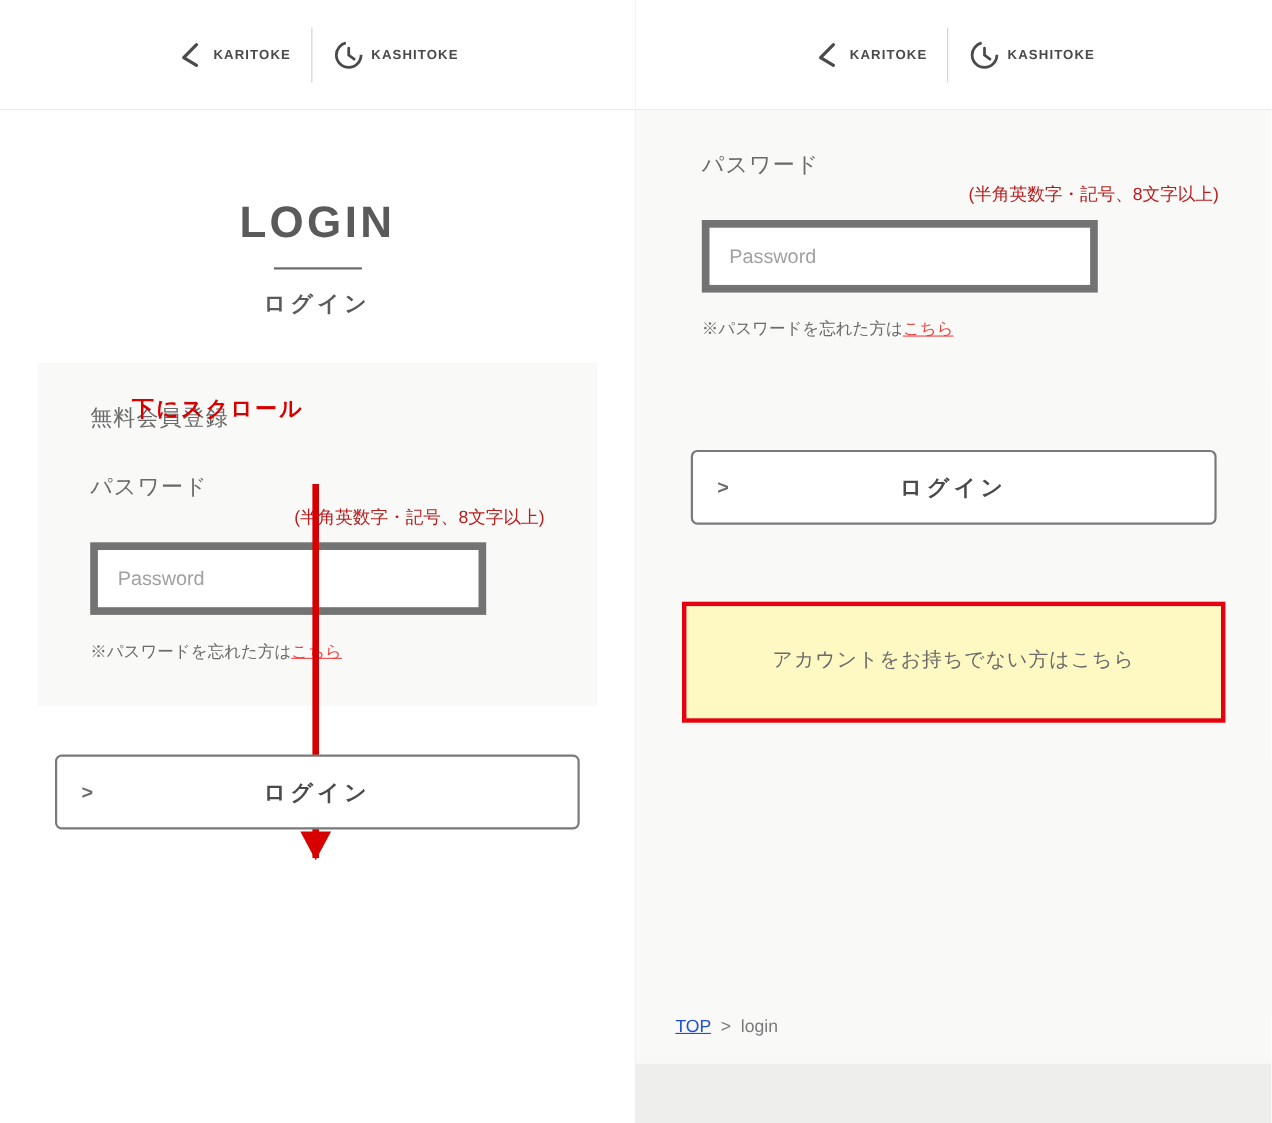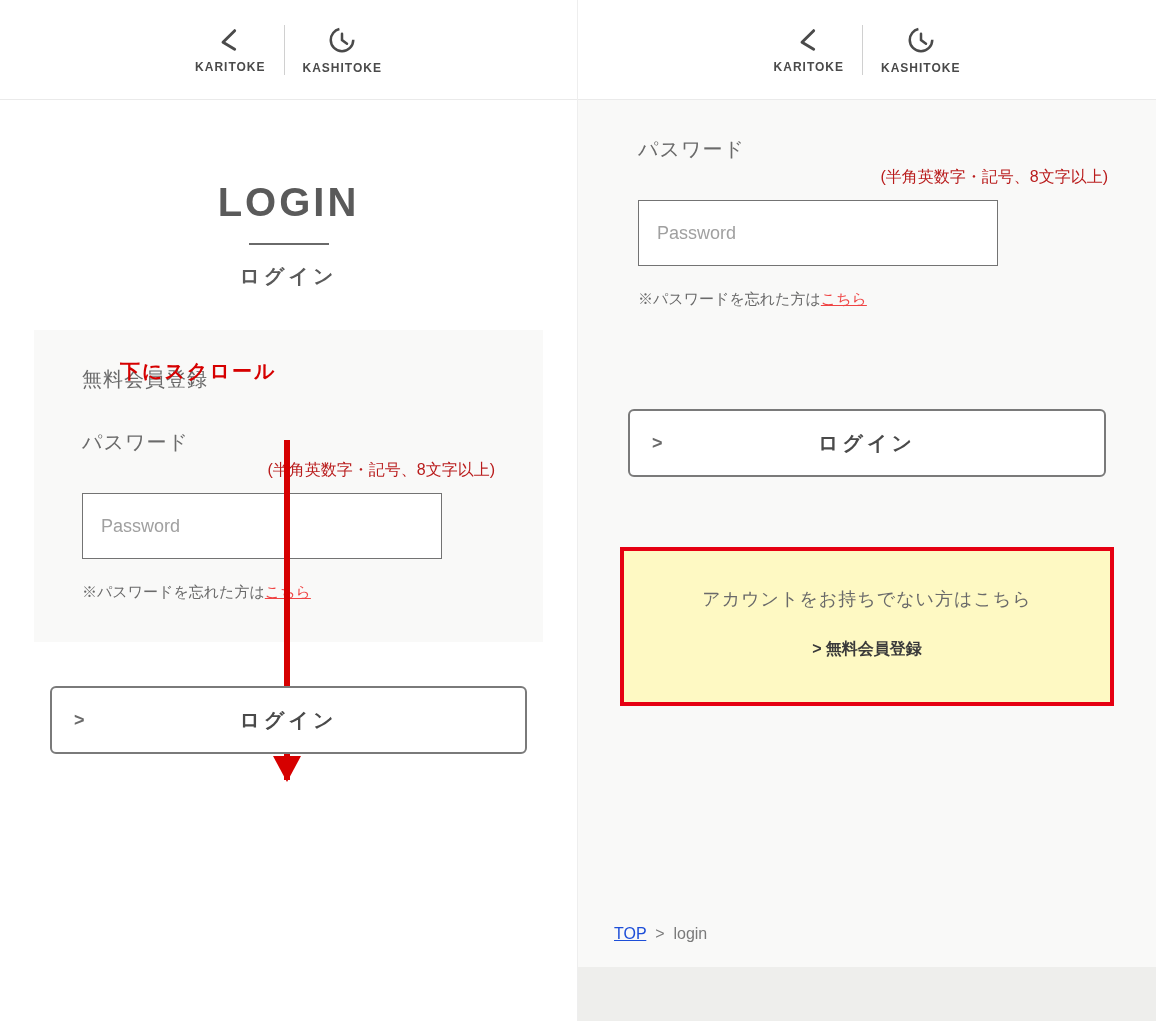--- a/index.html
+++ b/index.html
@@ -14,21 +14,21 @@
     .container { display: flex; width: 100%; height: 100%; }
     .pane { position: relative; height: 100%; }
     .pane-left { width: 578px; border-right: 1px solid #eee; }
     .pane-right { width: 578px; background: #f9f9f8; }
 
     .header {
       display: flex; align-items: center; justify-content: center;
       height: 100px; background: #fff; border-bottom: 1px solid #eaeaea;
       gap: 18px;
     }
-    .brand { display: flex; flex-direction: column; align-items: center; gap: 6px; }
+    .brand { display: flex; flex-direction: row; align-items: center; gap: 6px; }
     .brand-label { font-size: 12px; font-weight: 700; letter-spacing: 1px; color: #4a4a4a; }
     .divider { width: 1px; height: 50px; background: #d0d0d0; }
 
     .title-block { text-align: center; padding-top: 80px; }
     .title-en { font-size: 40px; font-weight: 600; letter-spacing: 3px; color: #5a5a5a; }
     .title-divider { width: 80px; height: 2px; background: #6a6a6a; margin: 18px auto; }
     .title-jp { font-size: 20px; font-weight: 600; color: #5a5a5a; letter-spacing: 4px; }
 
     .annotation {
       position: absolute; left: 120px; top: 358px;
@@ -46,21 +46,21 @@
     }
 
     .form-card {
       background: #f9f9f8; margin: 40px 34px 0 34px; padding: 36px 48px 40px 48px;
     }
     .form-card.right { margin: 0; padding: 36px 48px 40px 60px; }
 
     .field-label { font-size: 20px; color: #6a6a6a; margin-bottom: 10px; letter-spacing: 1px; }
     .field-hint { font-size: 16px; color: #b91c1c; margin-bottom: 12px; text-align: right; }
     .input {
-      width: 360px; height: 66px; border: 1px solid #737373;
+      width: 360px; height: 66px; border: 7px solid #737373;
       padding: 0 18px; font-size: 18px; background: #fff; color: #a21caf;
     }
     .input::placeholder { color: #a0a0a0; }
 
     .pw-note { margin-top: 24px; font-size: 15px; color: #6a6a6a; }
     .pw-note a, .pw-link { color: #ef4444; text-decoration: underline; cursor: pointer; }
 
     .login-btn {
       margin: 44px 50px 0 50px; height: 68px; border: 2px solid #7a7a7a; border-radius: 6px;
       background: #fff; display: flex; align-items: center; position: relative;
@@ -169,23 +169,20 @@
       </div>
     </div>
 
     <div class="login-btn right">
       <span class="chev">&gt;</span>
       <span class="label">ログイン</span>
     </div>
 
     <div class="signup-box">
       <div class="signup-text">アカウントをお持ちでない方はこちら</div>
-      <div class="signup-link">
-        <span class="chev2">&gt;</span><span>無料会員登録</span>
-      </div>
     </div>
 
     <div class="breadcrumb">
       <a>TOP</a>
       &nbsp;<span>&gt;</span>&nbsp;
       <span>login</span>
     </div>
 
     <div class="bottom-bar"></div>
   </div>

